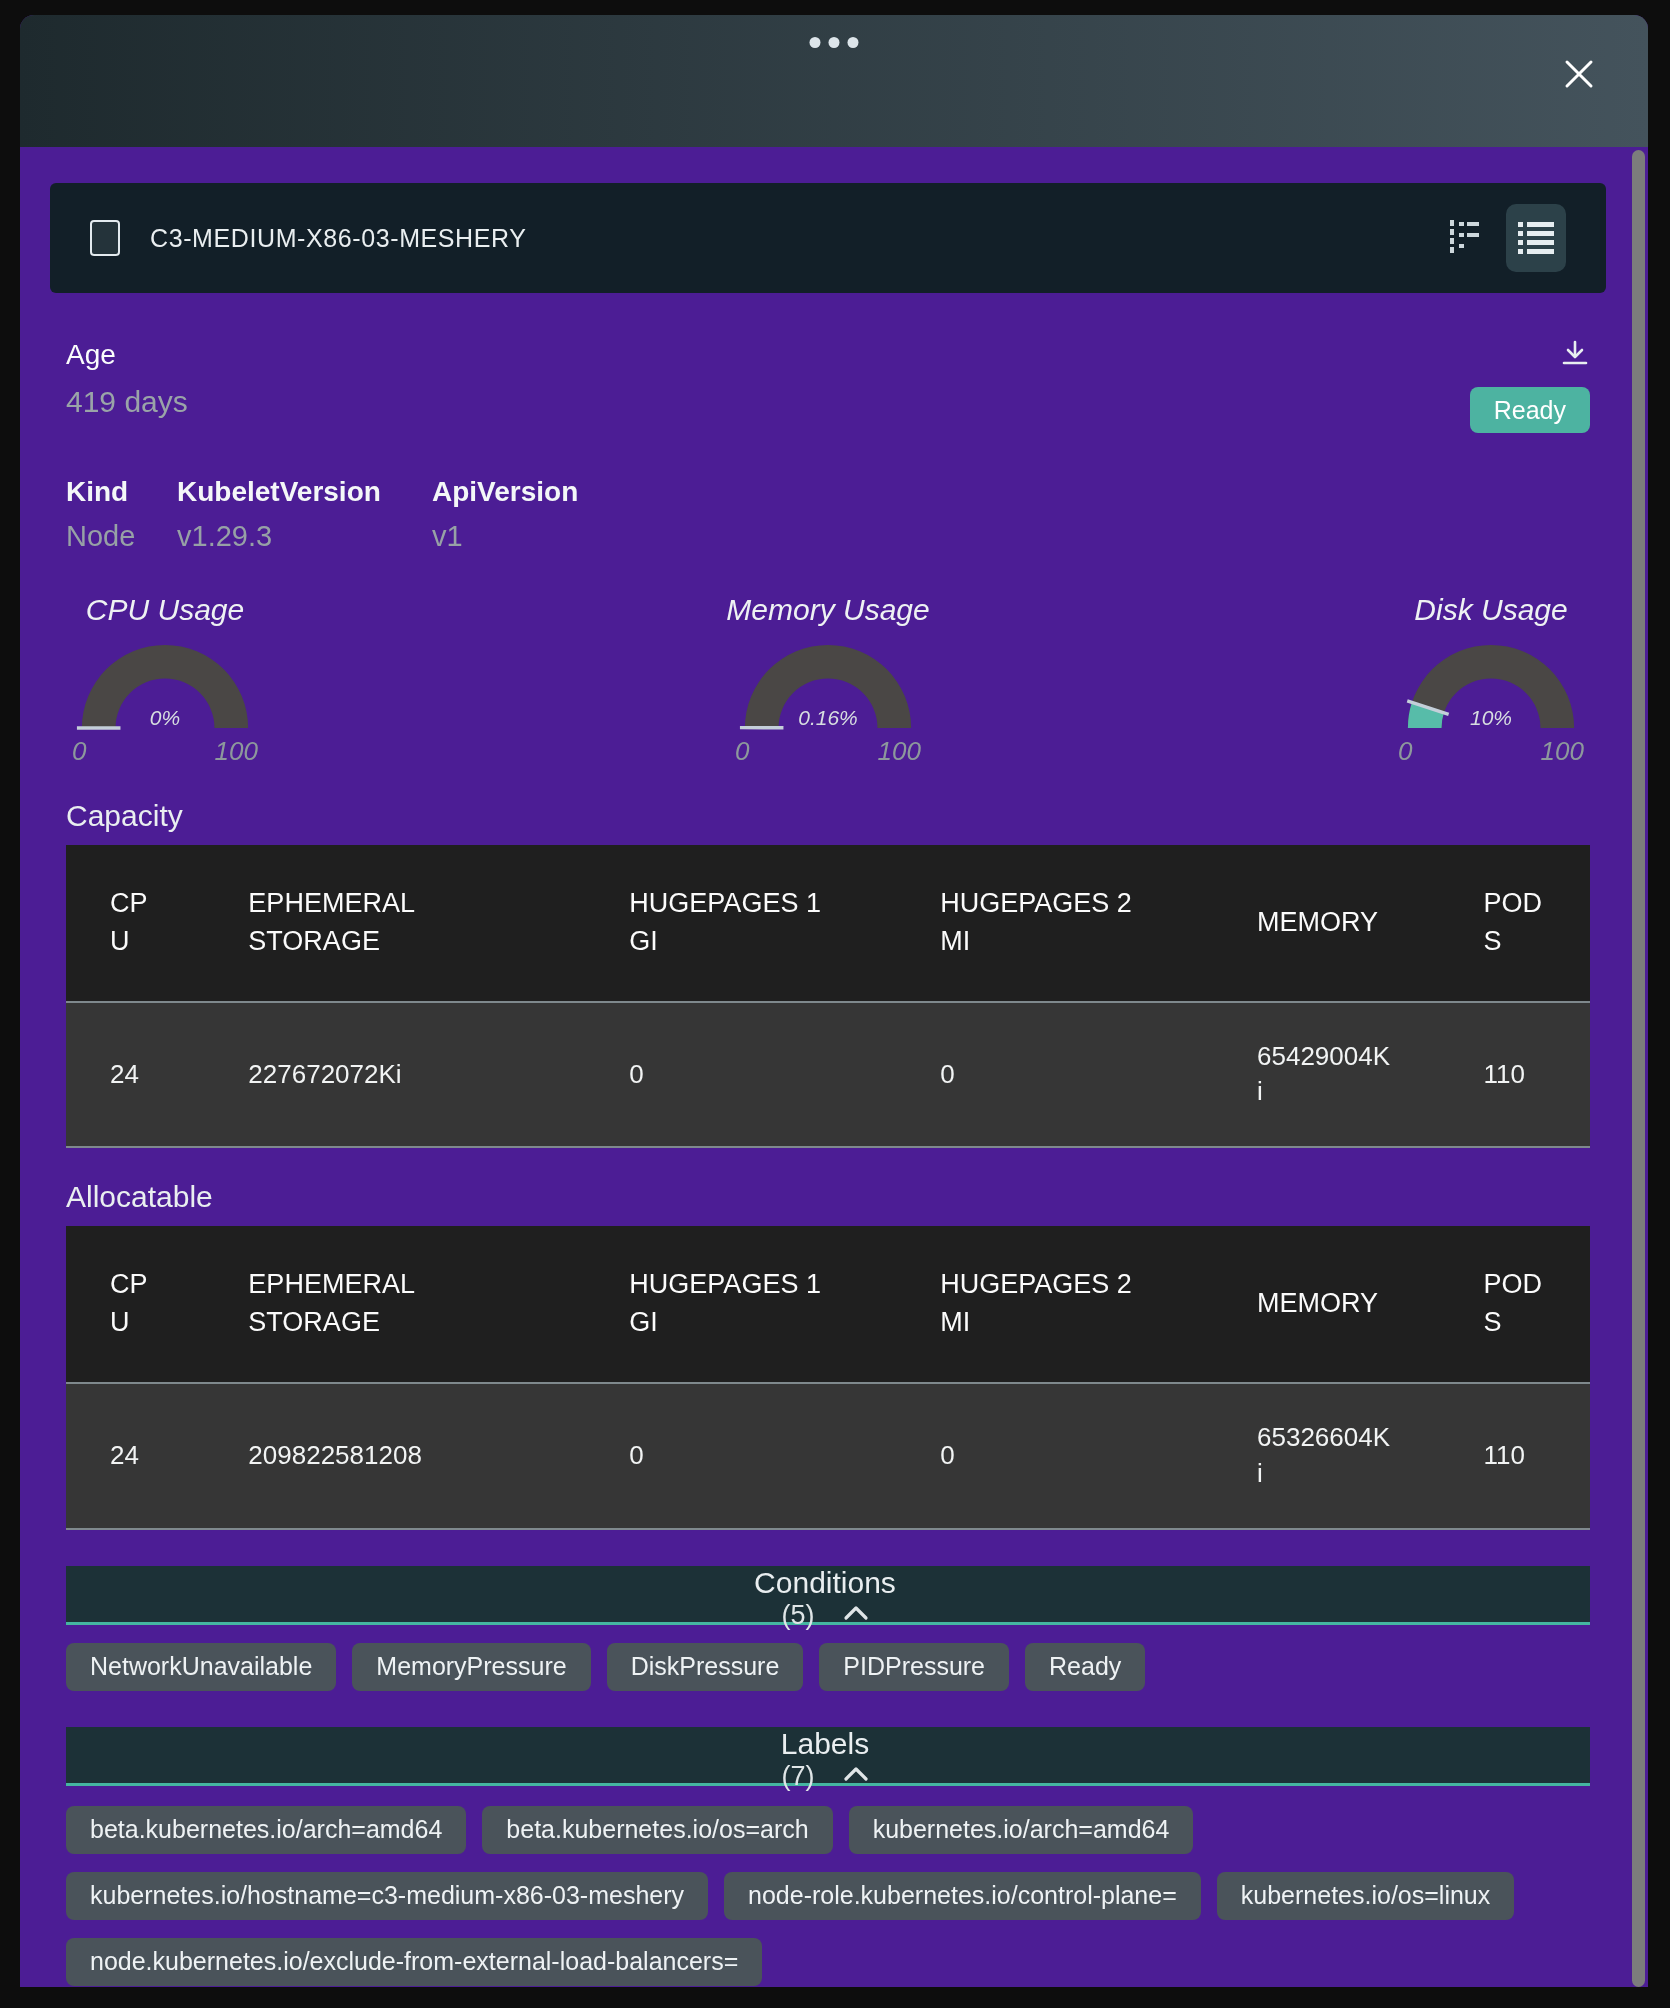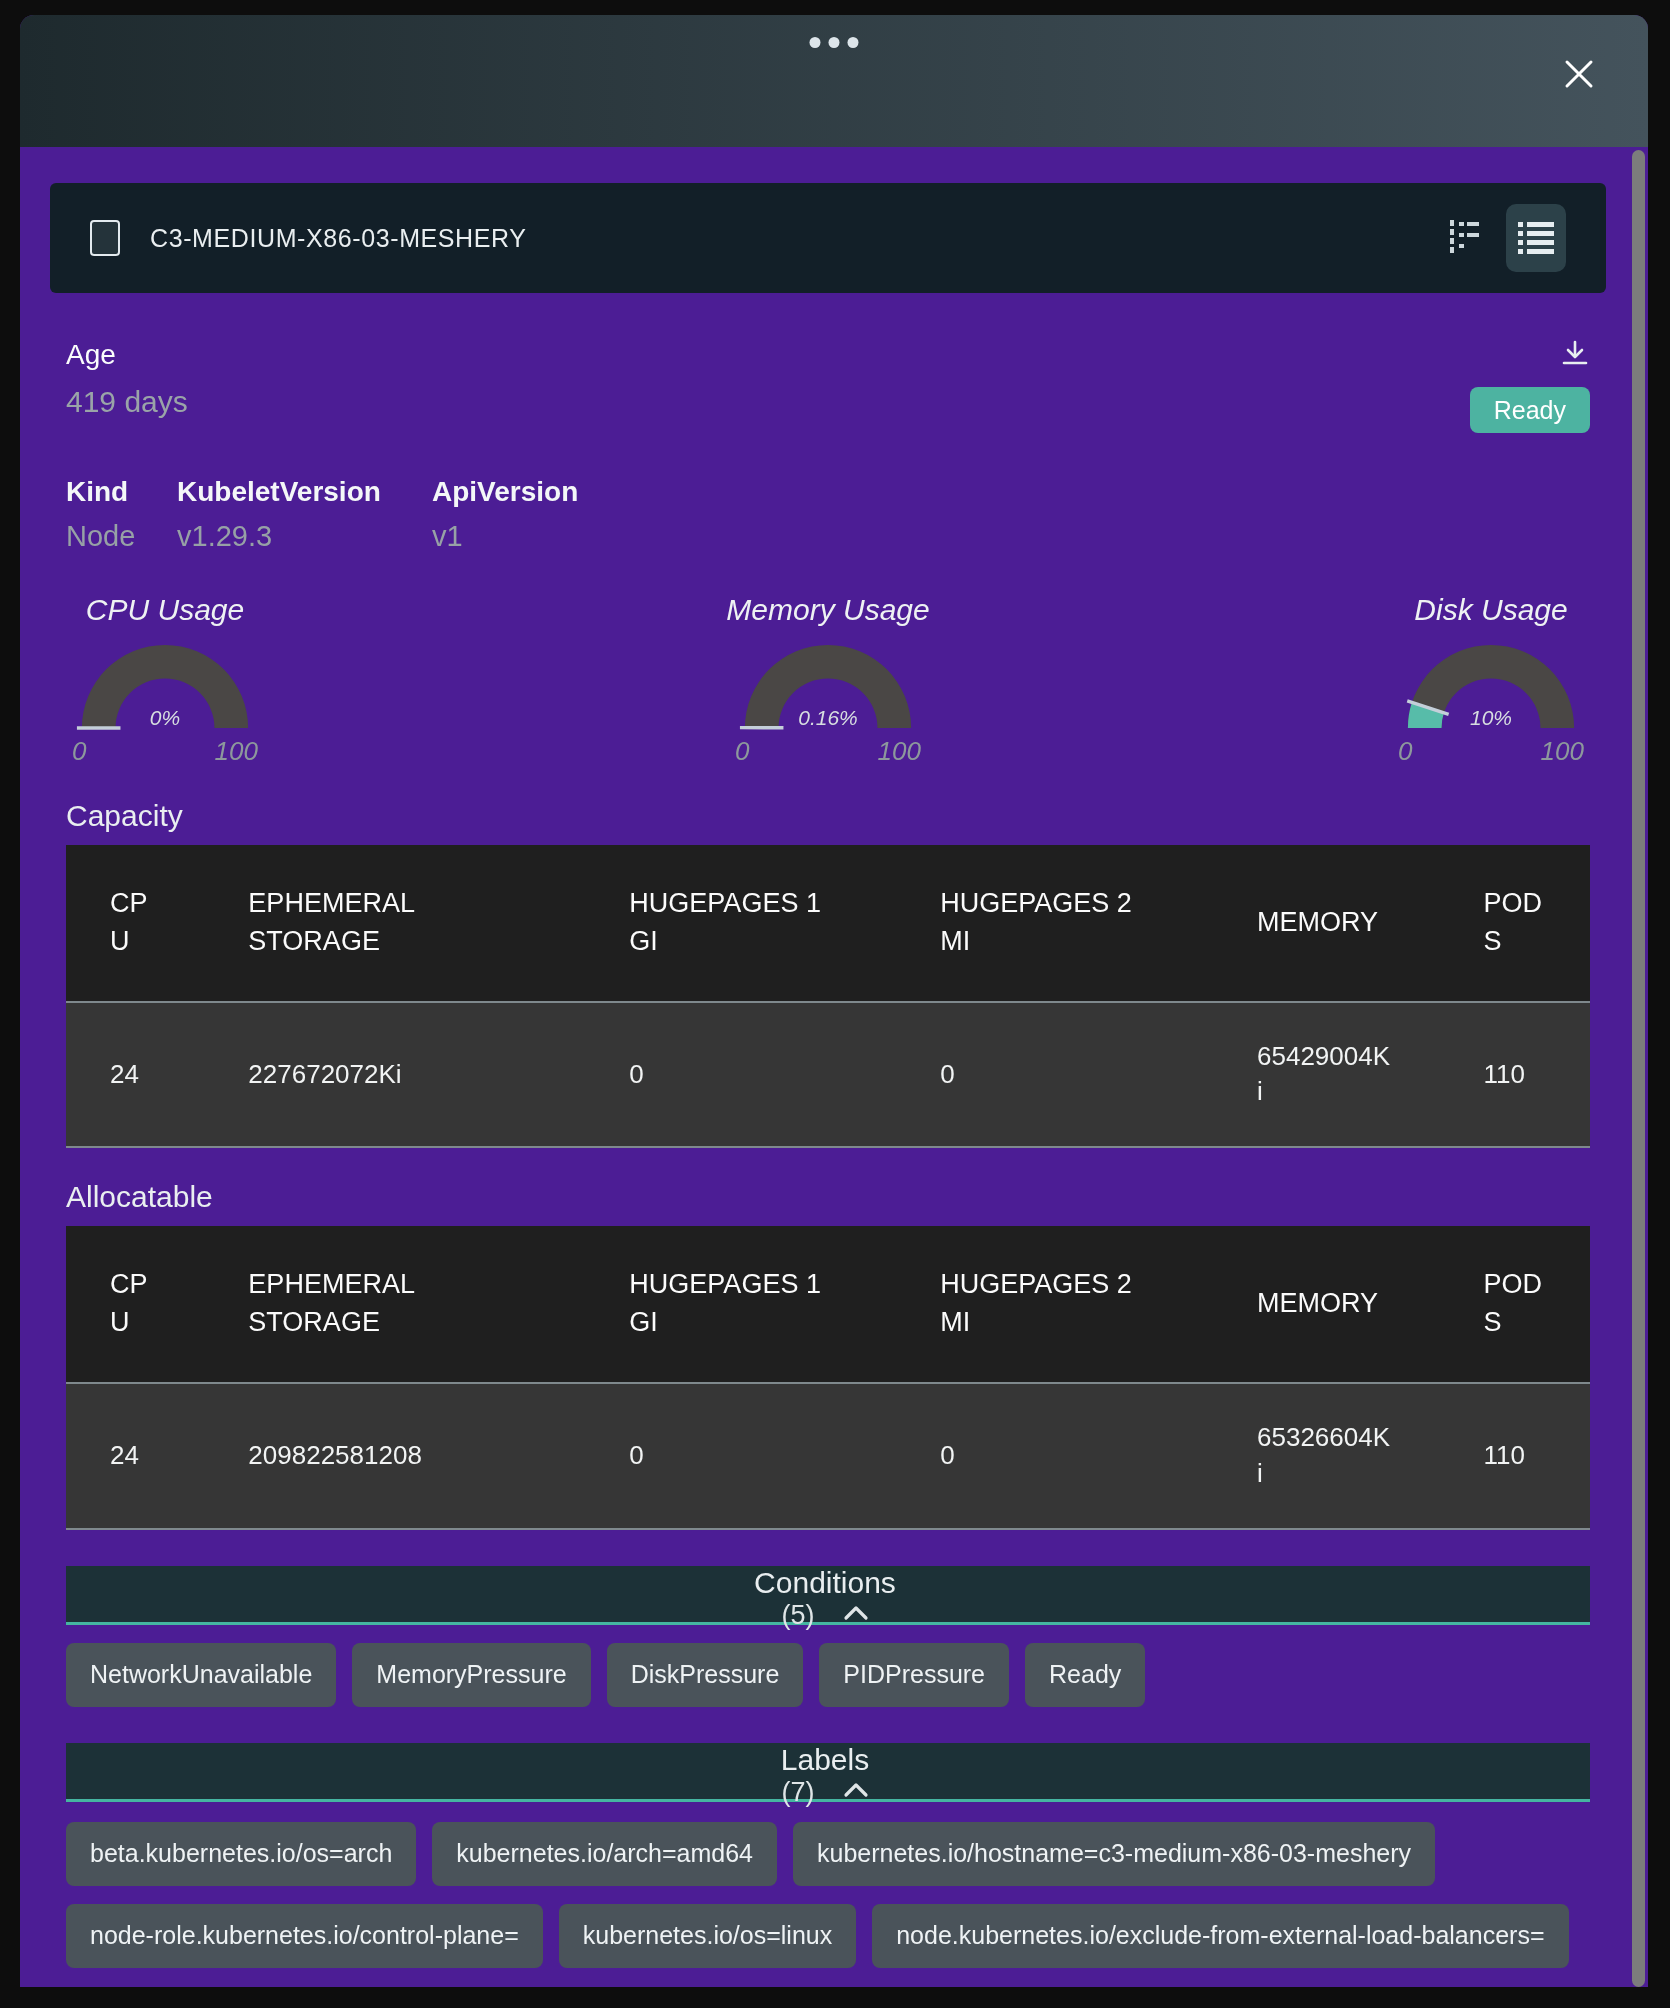--- a/index.html
+++ b/index.html
@@ -78,21 +78,21 @@
   .accordion-bar{
     margin-top:36px;height:56px;background:#1c3137;border-bottom:3px solid #45b5a1;
     display:flex;align-items:center;justify-content:space-between;padding:0 18px 0 12px;flex-direction:column;
   }
   .accordion-title{font-size:30px;color:#e9eef0;}
   .accordion-right{display:flex;align-items:center;gap:28px;}
   .accordion-count{font-size:27px;color:#dfe5e7;}
   .chips-row{margin-top:18px;display:flex;flex-wrap:wrap;gap:18px 16px;}
   .chip{
     background:#4a535a;color:#eef2f4;font-size:25px;border-radius:8px;
-    height:48px;display:flex;align-items:center;padding:8px 24px;white-space:nowrap;
+    height:48px;display:flex;align-items:center;padding:0 24px;white-space:nowrap;
   }
   .labels-chips{margin-top:20px;}
 
   .scroll-thumb{
     position:absolute;right:3px;top:135px;width:13px;height:calc(100% - 135px);
     background:#7c7c7c;border-radius:7px;
   }
 </style>
 </head>
 <body>
@@ -318,20 +318,21 @@
       <span class="accordion-right">
         <span class="accordion-count">(7)</span>
         <span style="cursor:pointer;">
           <svg width="26" height="16" viewBox="0 0 26 16" fill="none" stroke="#dfe5e7" stroke-width="3.2" stroke-linecap="round" stroke-linejoin="round">
               <path d="M3 13 L13 3 L23 13"></path>
             </svg>
         </span>
       </span>
     </div>
     <div class="chips-row labels-chips">
+      <span class="chip">beta.kubernetes.io/arch=amd64</span>
       <span class="chip">beta.kubernetes.io/os=arch</span>
       <span class="chip">kubernetes.io/arch=amd64</span>
       <span class="chip">kubernetes.io/hostname=c3-medium-x86-03-meshery</span>
       <span class="chip">node-role.kubernetes.io/control-plane=</span>
       <span class="chip">kubernetes.io/os=linux</span>
       <span class="chip">node.kubernetes.io/exclude-from-external-load-balancers=</span>
     </div>
 
   </div>
 

